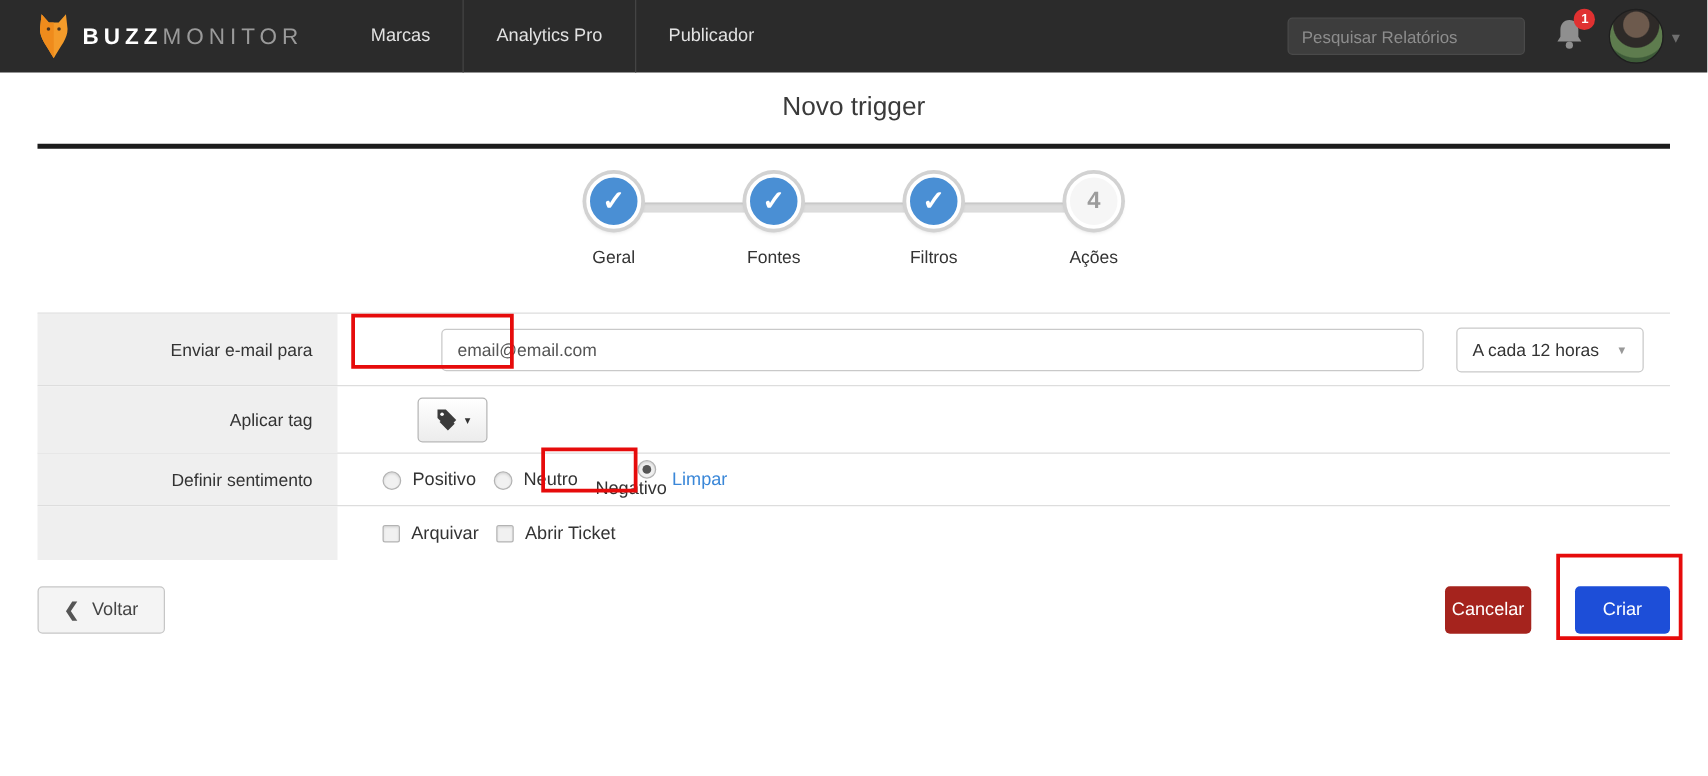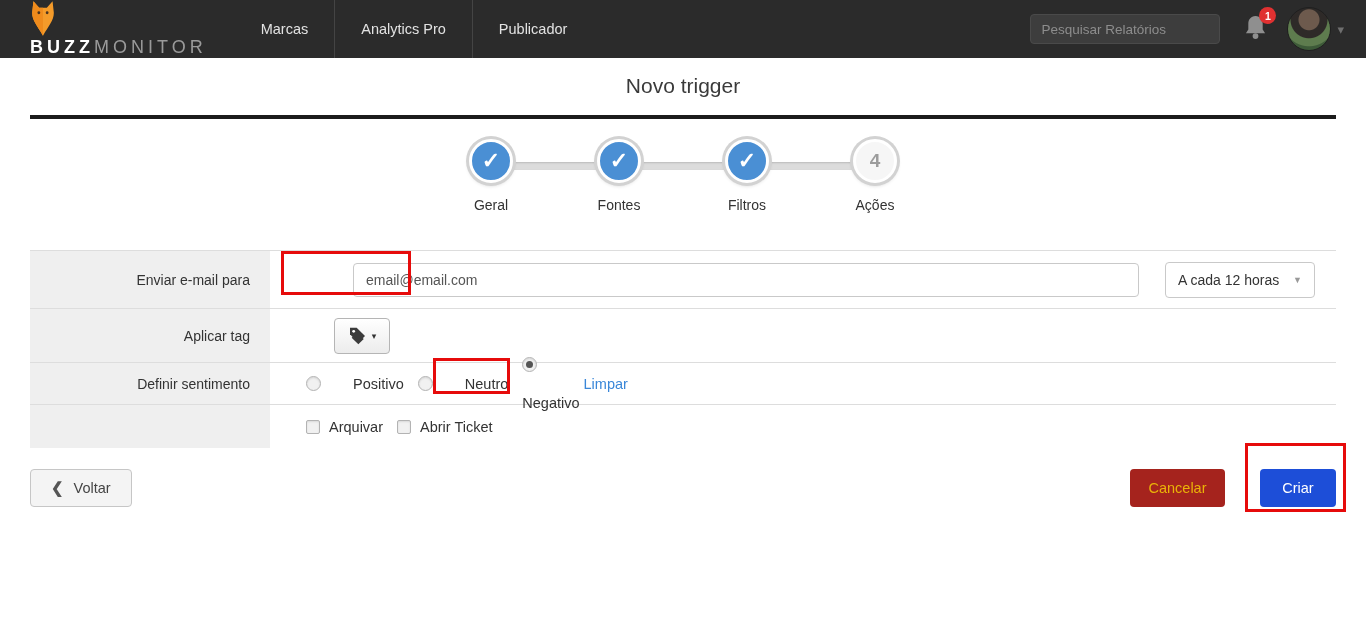--- a/index.html
+++ b/index.html
@@ -1,21 +1,21 @@
 <!DOCTYPE html>
 <html><head>
 <meta charset="utf-8">
 <style>
   * { margin:0; padding:0; box-sizing:border-box; }
   html,body { width:1366px; height:621px; background:#fff;
               font-family:"Liberation Sans", sans-serif; position:relative; overflow:hidden; }
 
   
   .nav { height:58px; background:#2b2b2b; display:flex; align-items:stretch; position:relative; }
-  .brand { display:flex; align-items:flex-start; padding:0 28px 0 30px; cursor:pointer;flex-direction:column; }
+  .brand { display:flex; align-items:center; padding:0 28px 0 30px; cursor:pointer; }
   .brand svg { margin-right:10px; }
   .brand-text { font-size:18px; letter-spacing:4px; font-weight:700; color:#fff; }
   .brand-text .light { color:#9a9a9a; font-weight:400; }
   .menu { display:flex; align-items:stretch; }
   .menu-item { display:flex; align-items:center; padding:0 26px; color:#e2e2e2; font-size:14.5px;
                cursor:pointer; position:relative; }
   .menu-item + .menu-item { border-left:1px solid #444; }
   .nav-right { margin-left:auto; display:flex; align-items:center; padding-right:22px; }
   .nav-search { width:190px; height:30px; background:#3d3d3d; border:1px solid #4a4a4a;
                 border-radius:4px; color:#a5a5a5; font-size:13.5px; padding:0 10px; outline:none; }
@@ -65,40 +65,40 @@
                  border-radius:4px; display:flex; align-items:center; justify-content:space-between;
                  padding:0 12px; font-size:14px; color:#333; cursor:pointer; background:#fff; }
   .caret { font-size:9px; color:#999; }
 
   .tag-btn { width:56px; height:36px; border:1px solid #b5b5b5; border-radius:4px;
              background:linear-gradient(#ffffff,#ececec); display:flex; align-items:center;
              justify-content:center; gap:5px; cursor:pointer; }
   .tag-btn .caret { color:#333; }
 
   .radio-group { display:flex; align-items:center; }
-  .radio-opt { display:flex; align-items:flex-start; margin-right:14px; cursor:pointer;gap:23px; }
+  .radio-opt { display:flex; align-items:flex-end; margin-right:14px; cursor:pointer; }
   .radio { width:15px; height:15px; border-radius:50%; border:1px solid #b3b3b3;
            background:#f1f1f1; box-shadow:inset 0 1px 2px rgba(0,0,0,.12); margin-right:9px;
            display:flex; align-items:center; justify-content:center; }
   .radio.checked::after { content:""; width:7px; height:7px; border-radius:50%; background:#555; }
   .opt-label { font-size:14.5px; color:#333; }
   .link { color:#3a87d8; font-size:14.5px; cursor:pointer; text-decoration:none; }
 
   .check-opt { display:flex; align-items:center; margin-right:14px; cursor:pointer; }
   .checkbox { width:14px; height:14px; border:1px solid #b3b3b3; border-radius:2px;
               background:#f1f1f1; box-shadow:inset 0 1px 2px rgba(0,0,0,.1); margin-right:9px; }
 
   
   .footer { margin:21px 30px 0 30px; display:flex; justify-content:space-between; align-items:center; }
   .btn { height:38px; border-radius:4px; font-size:14.5px; display:flex; align-items:center;
          justify-content:center; cursor:pointer; border:none; font-family:"Liberation Sans",sans-serif; }
   .btn-back { background:#f4f4f4; border:1px solid #c6c6c6; color:#444; padding:0 20px; gap:10px; }
   .btn-back .chev { font-weight:700; font-size:15px; color:#555; }
   .footer-right { display:flex; align-items:center; }
-  .btn-cancel { background:#a5231d; color:#eab308; padding:0 16px; width:95px; }
+  .btn-cancel { background:#a5231d; color:#ffffff; padding:0 16px; width:69px; }
   .btn-create { background:#1d4ed8; color:#fff; width:76px; margin-left:35px; }
 
   
   .annotation { position:absolute; border:3px solid #e60b0b; background:transparent; pointer-events:none; }
   .ann-email  { left:281px; top:251px; width:130px; height:44px; }
   .ann-negativo { left:433px; top:358px; width:77px; height:36px; }
   .ann-create { left:1245px; top:443px; width:101px; height:69px; }
 </style>
 </head>
 <body>

